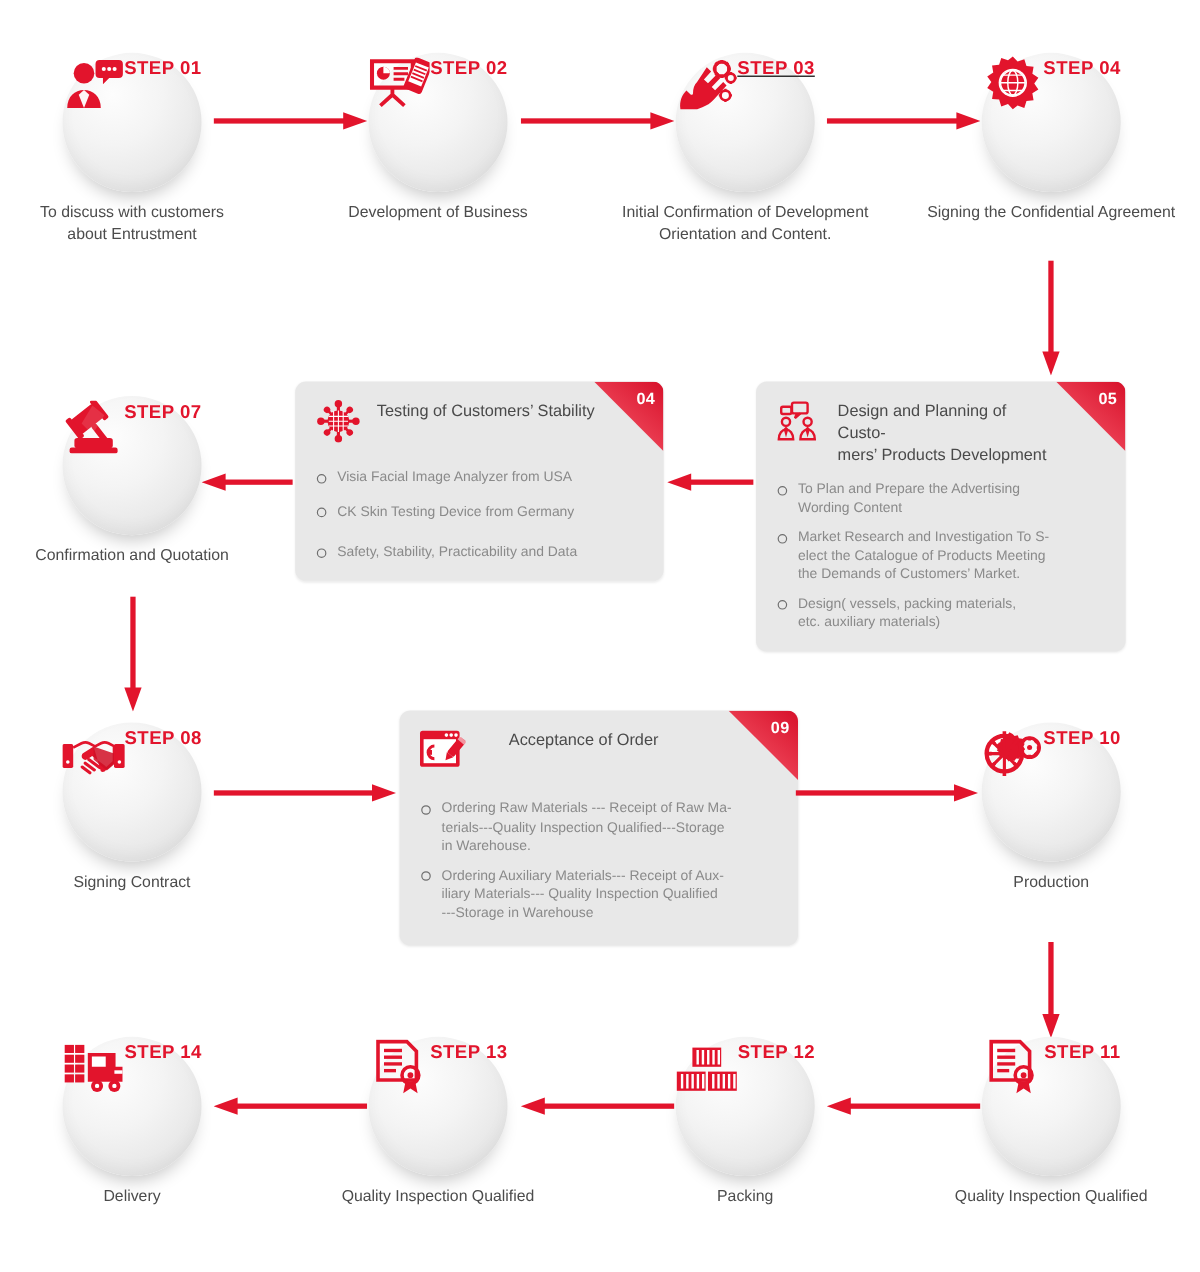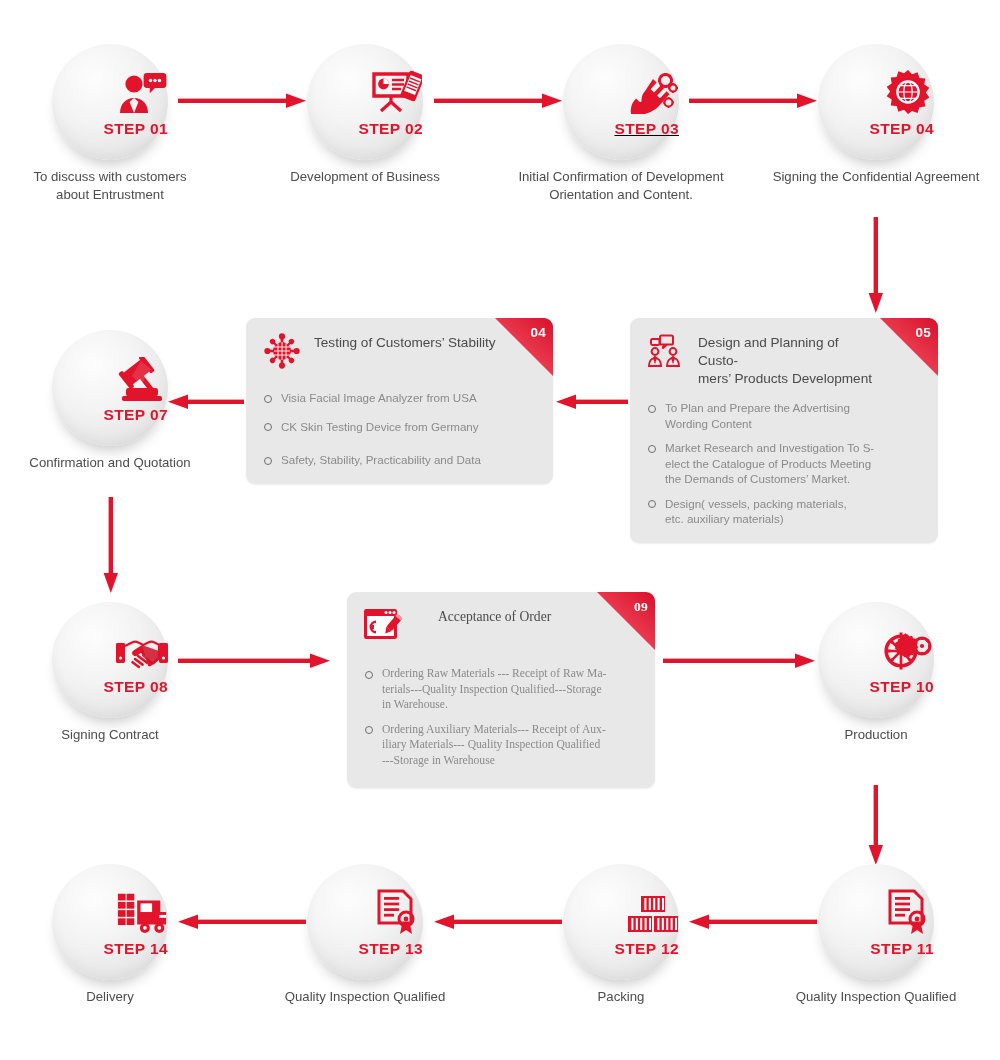--- a/index.html
+++ b/index.html
@@ -18,22 +18,22 @@
 
   
   .node { position: absolute; }
   .bubble {
     position: relative;
     width: 116px; height: 116px;
     border-radius: 50%;
     background: radial-gradient(circle at 36% 30%, #fdfdfd 0%, #f4f4f4 38%, #e9e9e9 68%, #dedede 92%, #d8d8d8 100%);
     box-shadow: 0 10px 14px -6px rgba(0,0,0,0.22), inset 0 -6px 12px rgba(0,0,0,0.035);
     display: flex;
-    flex-direction: column;
-    align-items: flex-end;
+    flex-direction: row;
+    align-items: flex-start;
     justify-content: center;
   }
   .bubble::after {
     content: "";
     position: absolute;
     left: 16%; right: 16%;
     bottom: -9px; height: 11px;
     border-radius: 50%;
     background: radial-gradient(ellipse at center, rgba(0,0,0,0.17) 0%, rgba(0,0,0,0.0) 72%);
     z-index: -1;
@@ -412,21 +412,21 @@
             <path d="M22 21l9 6.6M19 24l7.6 5.6M16.5 27.2l6.4 4.8" stroke="#e2142c" stroke-width="2.6" stroke-linecap="round" fill="none"></path>
             <path d="M26 10l17 6v9l-6 5-11-9z" fill="#d00f26" opacity="0.85"></path>
           </g>
         </svg>
       </span>
       <span class="step-no">STEP 08</span>
     </div>
     <div class="node-caption">Signing Contract</div>
   </div>
 
-  <div class="card" style="left:347px; top:592px; width:308px;font-family:Liberation Serif, serif;">
+  <div class="card" style="left:333px; top:592px; width:332px;">
     <div class="ribbon">
       <div class="tri"></div>
       <span class="num">09</span>
     </div>
     <div class="card-head" style="padding-bottom:16px;gap:35px;">
       <span class="cicon">
         <svg width="40" height="36" viewBox="0 0 40 36">
           <g fill="#e2142c">
             <rect x="1" y="2" width="33" height="30" rx="2.2"></rect>
             <rect x="4" y="9" width="27" height="20" fill="#ffffff"></rect>

